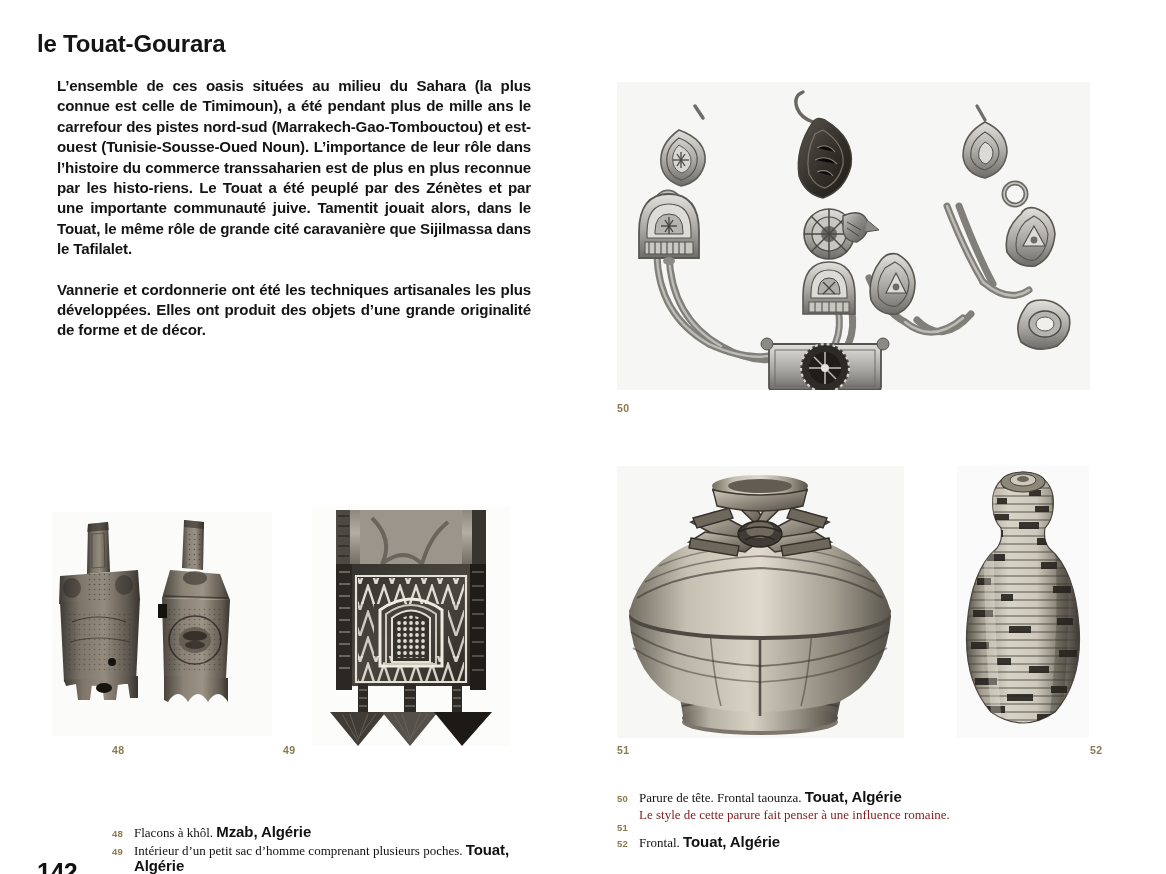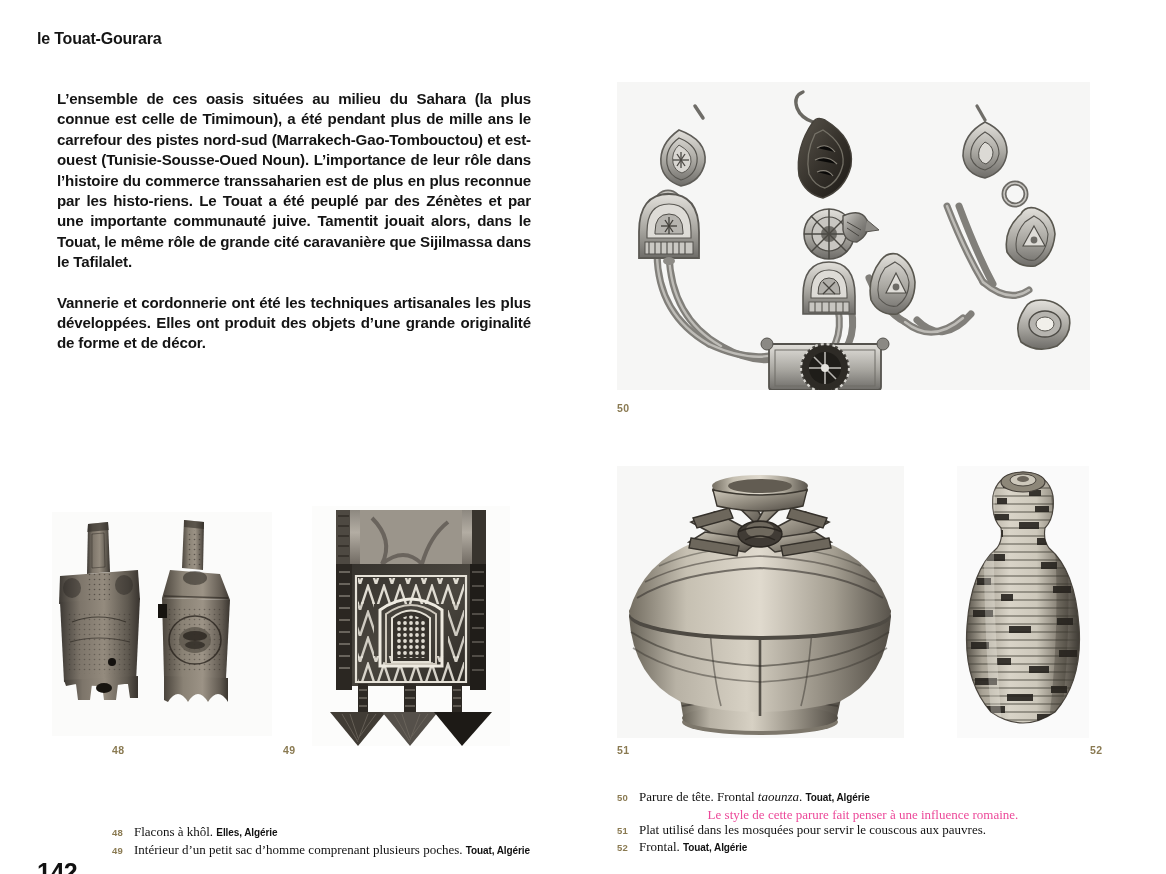--- a/index.html
+++ b/index.html
@@ -17,29 +17,29 @@
   }
   .page-spread { position: absolute; inset: 0; }
 
   
   .left-page { position: absolute; left: 0; top: 0; width: 583px; height: 874px; }
   .right-page { position: absolute; left: 583px; top: 0; width: 583px; height: 616px; }
 
   .section-heading {
     position: absolute;
     left: 37px; top: 30px;
-    font-size: 16px;
+    font-size: 24px;
     font-weight: bold;
     letter-spacing: -0.2px;
     color: #151515;
   }
 
   .body-col {
     position: absolute;
-    left: 57px; top: 89px;
+    left: 57px; top: 76px;
     width: 474px;
   }
   .body-par {
     font-size: 15.1px;
     font-weight: bold;
     line-height: 20.4px;
     letter-spacing: -0.15px;
     color: #141414;
     margin: 0 0 20px 0;
     text-align: justify;
@@ -73,32 +73,31 @@
     letter-spacing: 0.2px;
   }
   .cap-text {
     font-family: "Liberation Serif", serif;
     font-size: 13px;
     line-height: 15.5px;
     color: #111111;
   }
   .cap-text .loc {
     font-family: "Liberation Sans", sans-serif;
-    font-size: 10px;
+    font-size: 15px;
     font-weight: bold;
     letter-spacing: -0.1px;
   }
-  .cap-text .ital { font-style: italic; }
+  .cap-text .ital { }
   .cap-sub {
     font-family: "Liberation Serif", serif;
     font-size: 13px;
     line-height: 15.5px;
-    color: #ec4899;
+    color: #7f1d1d;
     padding-left: 22px;
-    text-align: center;
   }
   .cap-sub .loc {
     font-family: "Liberation Sans", sans-serif;
     font-size: 10.5px;
     font-weight: bold;
   }
 
   
   .folio {
     position: absolute;
@@ -290,21 +289,21 @@
             <path d="M108 208 L98 234"></path>
             <path d="M116 208 L100 230"></path>
         </g>
       </svg>
     </div>
     <div class="fignum" style="left:283px; top:744px;">49</div>
 
     <div class="caption-block" style="left:112px; top:824px; width:430px;">
       <div class="cap-row">
         <span class="cap-num">48</span>
-        <span class="cap-text"><span>Flacons à khôl. </span><span class="loc">Elles, Algérie</span></span>
+        <span class="cap-text"><span>Flacons à khôl. </span><span class="loc">Mzab, Algérie</span></span>
       </div>
       <div class="cap-row">
         <span class="cap-num">49</span>
         <span class="cap-text"><span>Intérieur d’un petit sac d’homme comprenant plusieurs poches. </span><span class="loc">Touat, Algérie</span></span>
       </div>
     </div>
 
     <div class="folio folio-left">142</div>
   </div>
 
@@ -666,21 +665,20 @@
     <div class="fignum" style="left:507px; top:744px;">52</div>
 
     <div class="caption-block" style="left:34px; top:789px; width:470px;">
       <div class="cap-row">
         <span class="cap-num">50</span>
         <span class="cap-text"><span>Parure de tête. Frontal </span><span class="ital">taounza</span><span>. </span><span class="loc">Touat, Algérie</span></span>
       </div>
       <div class="cap-sub">Le style de cette parure fait penser à une influence romaine.</div>
       <div class="cap-row">
         <span class="cap-num">51</span>
-        <span class="cap-text">Plat utilisé dans les mosquées pour servir le couscous aux pauvres.</span>
       </div>
       <div class="cap-row">
         <span class="cap-num">52</span>
         <span class="cap-text"><span>Frontal. </span><span class="loc">Touat, Algérie</span></span>
       </div>
     </div>
 
   </div>
 
 </div>

